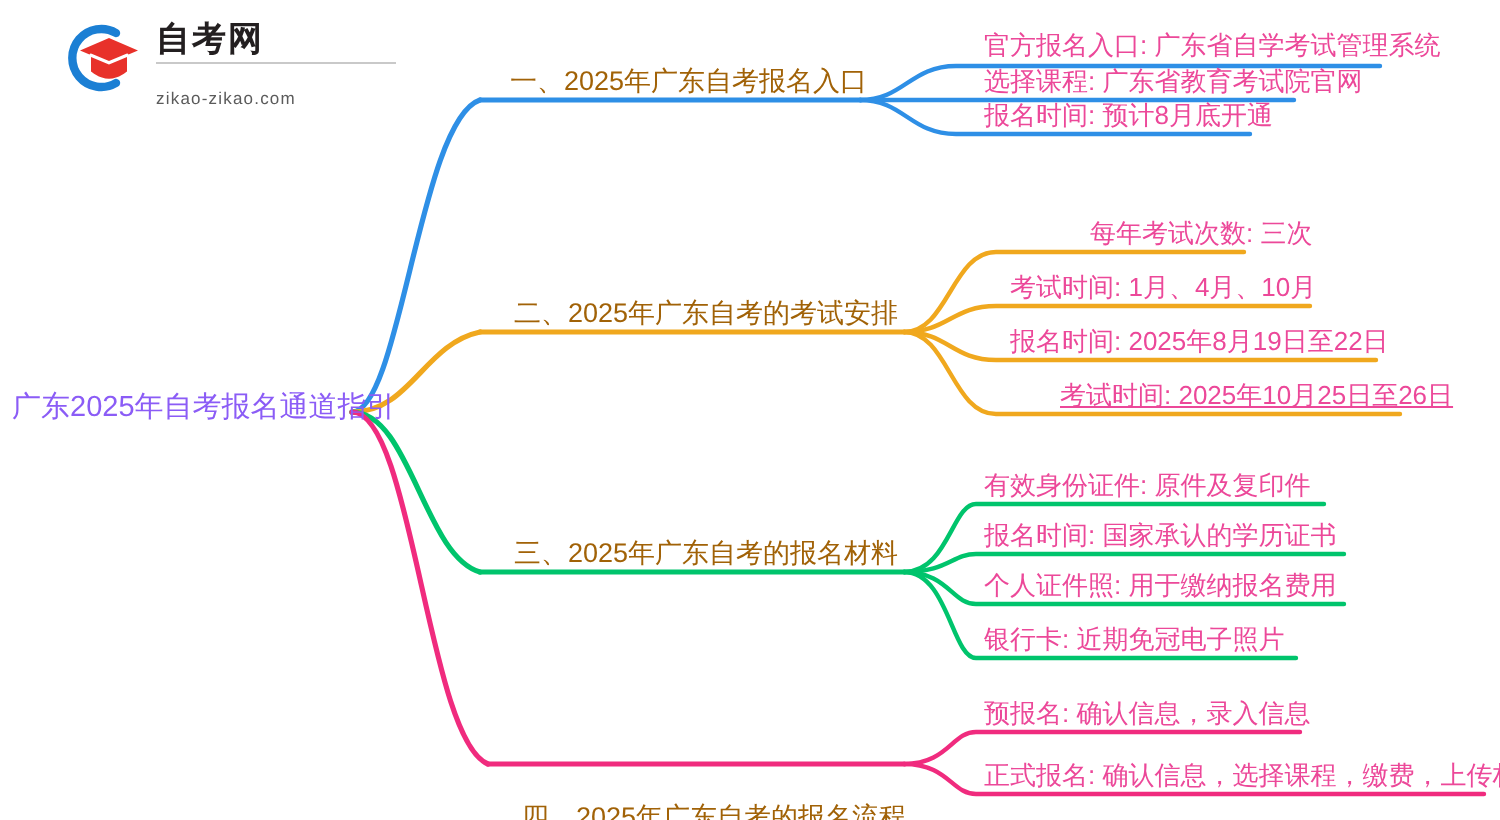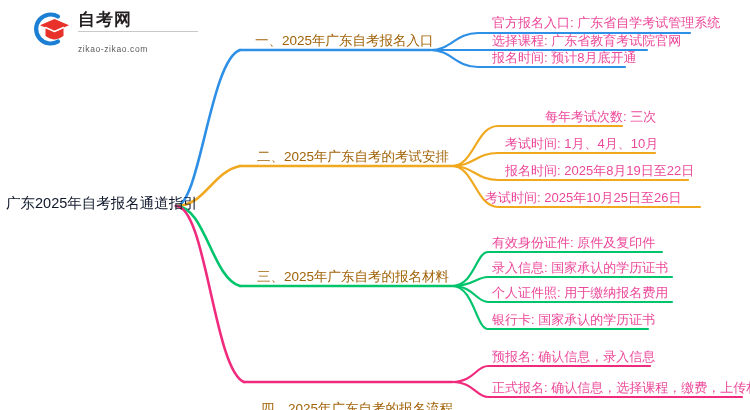--- a/index.html
+++ b/index.html
@@ -74,21 +74,21 @@
     position: absolute;
     white-space: nowrap;
     color: #1a1a1a;
     font-family: "Liberation Sans", "DejaVu Sans", sans-serif;
   }
   #root-node {
     left: 6px;
     top: 194px;
     font-size: 14.5px;
     font-weight: 400;
-    color: #0f172a;
+    color: #8b5cf6;
     letter-spacing: 0px;
   }
   .topic-label {
     font-size: 13.5px;
     font-weight: 400;
     color: #a16207;
   }
   .leaf-label {
     font-size: 13px;
     font-weight: 400;
@@ -160,25 +160,25 @@
 
   <div class="node-label topic-label" style="left:255px; top:32px;">一、2025年广东自考报名入口</div>
   <div class="node-label leaf-label" style="left:492px; top:14px;">官方报名入口: 广东省自学考试管理系统</div>
   <div class="node-label leaf-label" style="left:492px; top:32px;">选择课程: 广东省教育考试院官网</div>
   <div class="node-label leaf-label" style="left:492px; top:49px;">报名时间: 预计8月底开通</div>
 
   <div class="node-label topic-label" style="left:257px; top:148px;">二、2025年广东自考的考试安排</div>
   <div class="node-label leaf-label" style="left:505px; top:108px;margin-left:40px;">每年考试次数: 三次</div>
   <div class="node-label leaf-label" style="left:505px; top:135px;">考试时间: 1月、4月、10月</div>
   <div class="node-label leaf-label" style="left:505px; top:162px;">报名时间: 2025年8月19日至22日</div>
-  <div class="node-label leaf-label" style="left:485px; top:189px;">考试时间: 2025年10月25日至26日</div>
+  <div class="node-label leaf-label" style="left:530px; top:189px;text-decoration:underline;">考试时间: 2025年10月25日至26日</div>
 
   <div class="node-label topic-label" style="left:257px; top:268px;">三、2025年广东自考的报名材料</div>
   <div class="node-label leaf-label" style="left:492px; top:234px;text-align:center;">有效身份证件: 原件及复印件</div>
-  <div class="node-label leaf-label" style="left:492px; top:259px;">录入信息: 国家承认的学历证书</div>
+  <div class="node-label leaf-label" style="left:492px; top:259px;">报名时间: 国家承认的学历证书</div>
   <div class="node-label leaf-label" style="left:492px; top:284px;">个人证件照: 用于缴纳报名费用</div>
-  <div class="node-label leaf-label" style="left:492px; top:311px;">银行卡: 国家承认的学历证书</div>
+  <div class="node-label leaf-label" style="left:492px; top:311px;">银行卡: 近期免冠电子照片</div>
 
   <div class="node-label topic-label" style="left:261px; top:364px;margin-top:36px;">四、2025年广东自考的报名流程</div>
   <div class="node-label leaf-label" style="left:492px; top:348px;">预报名: 确认信息，录入信息</div>
   <div class="node-label leaf-label" style="left:492px; top:379px;">正式报名: 确认信息，选择课程，缴费，上传材料</div>
 
 </div>
 
 </body></html>

